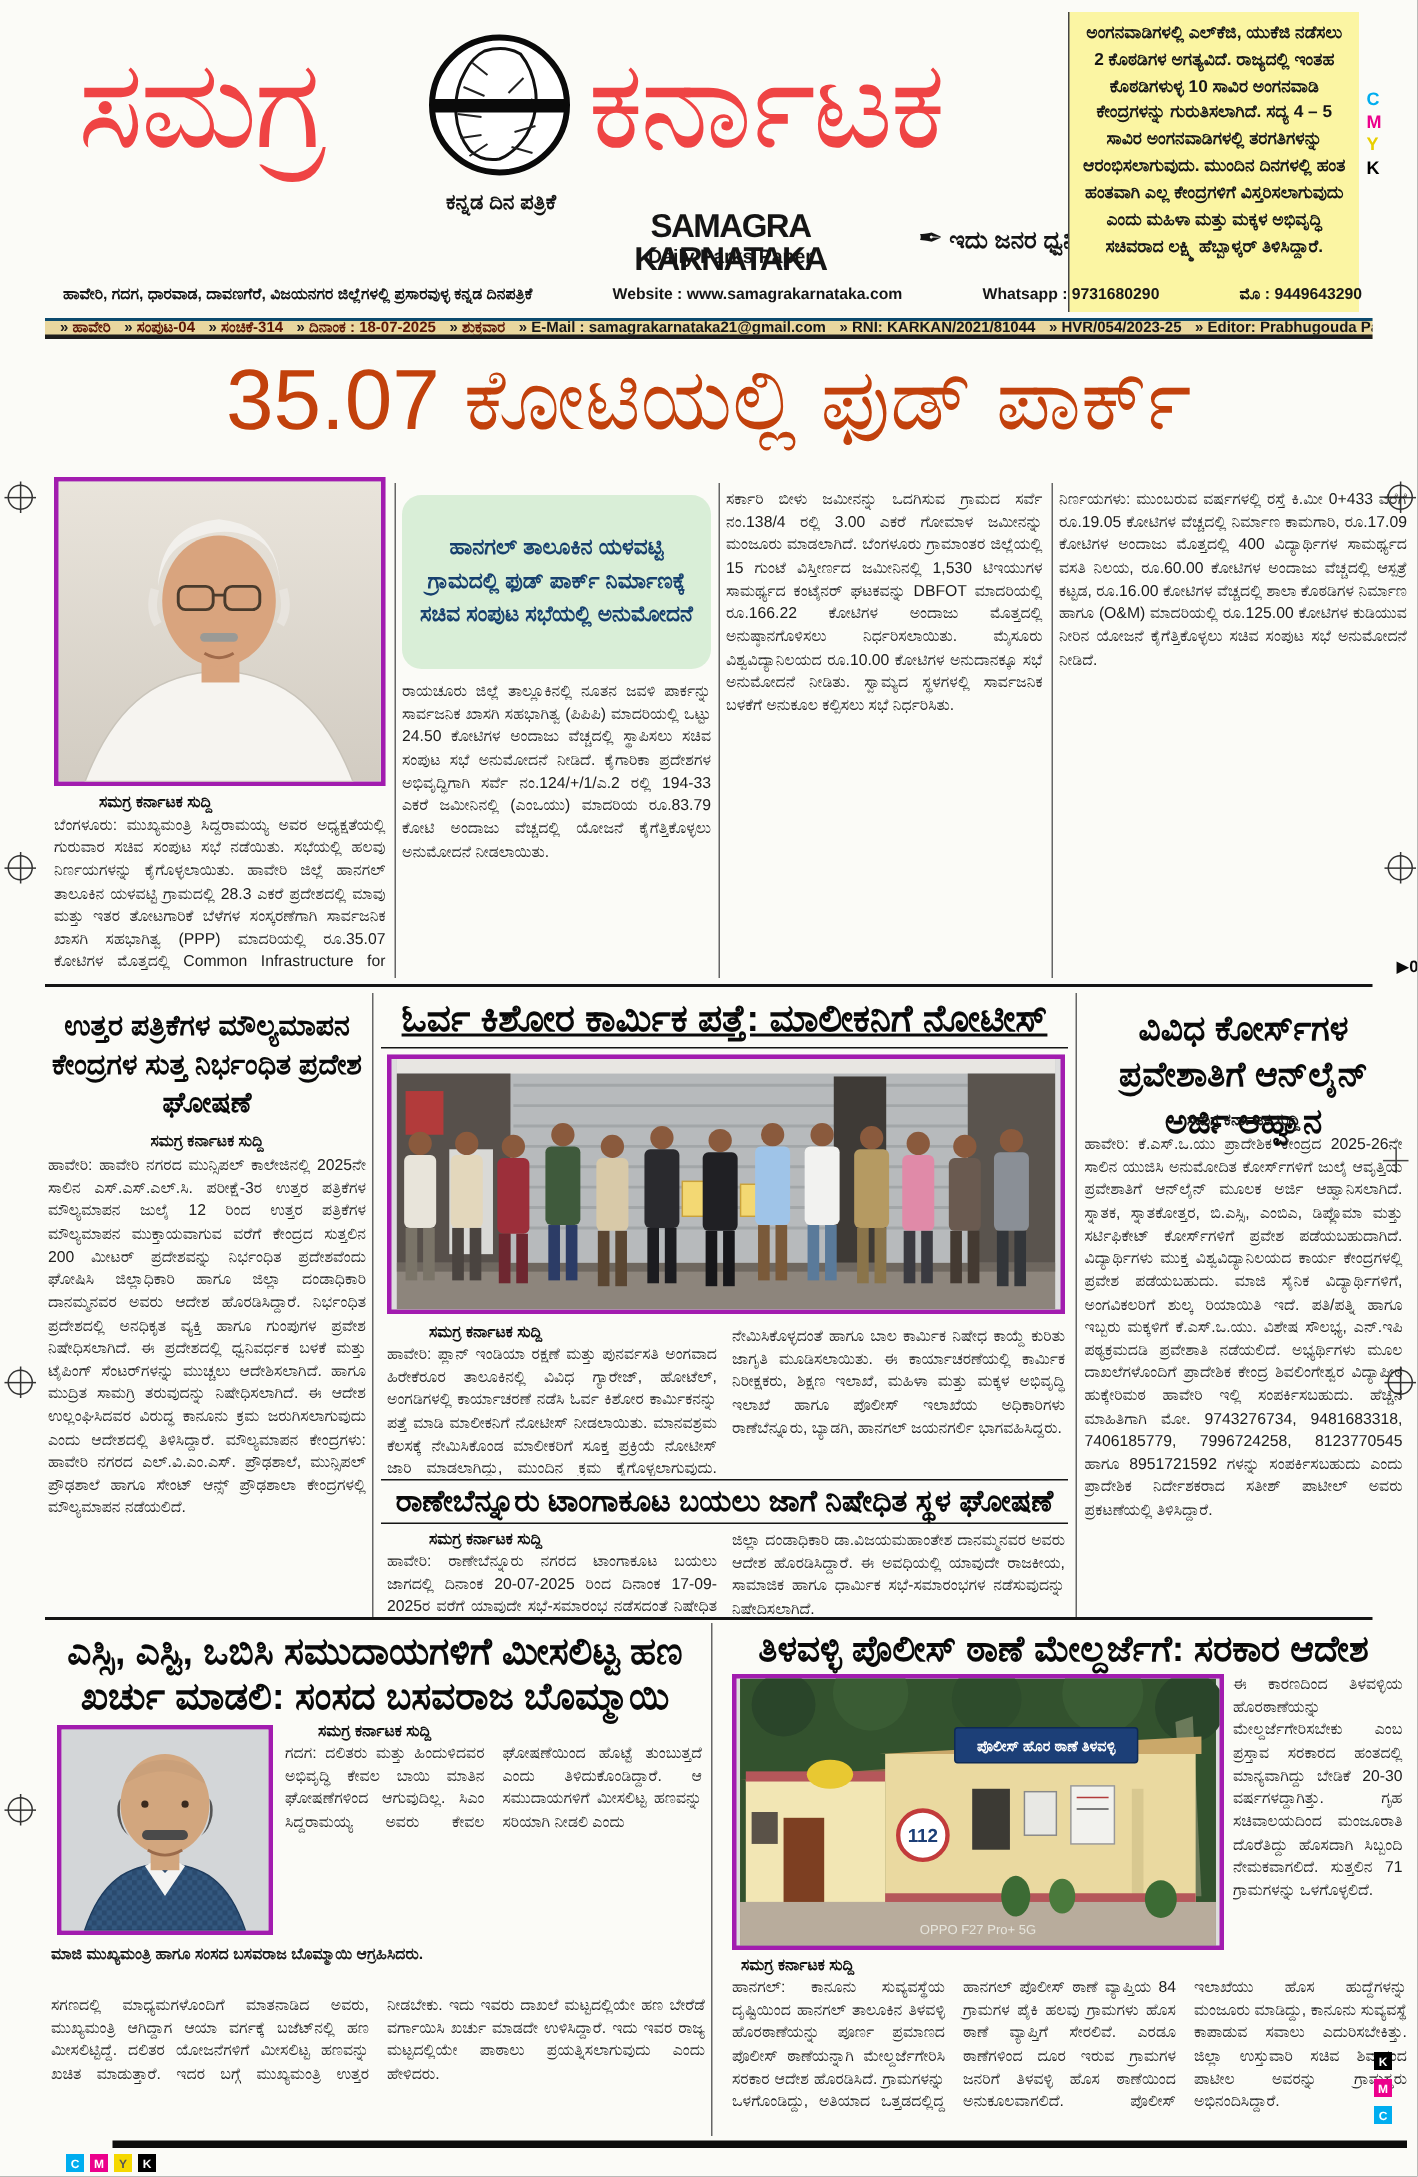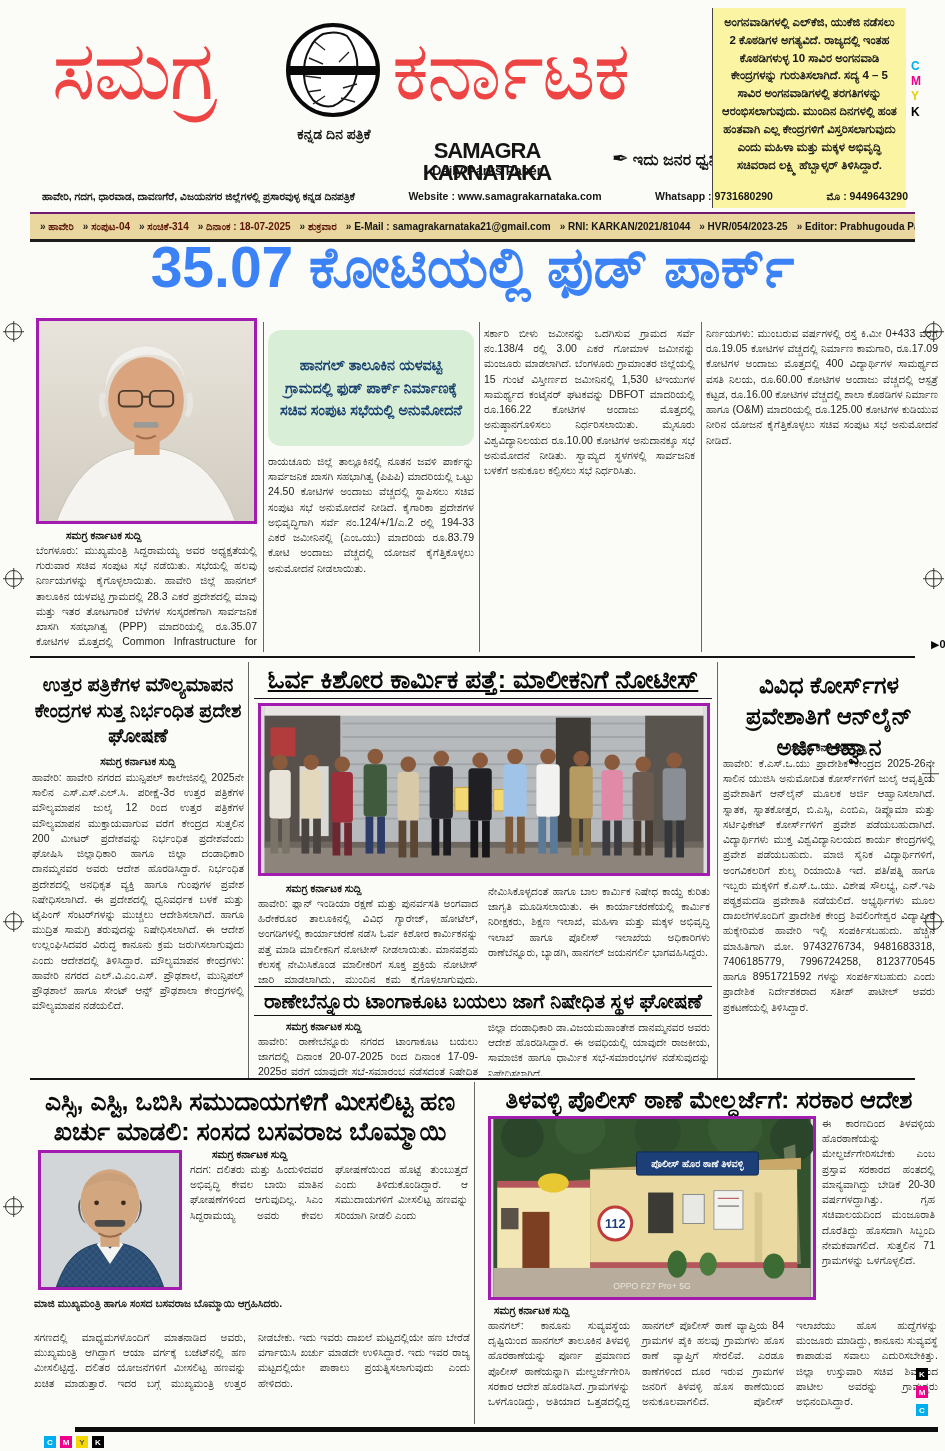--- a/index.html
+++ b/index.html
@@ -22,28 +22,28 @@
   .en-sub{position:absolute;left:382px;top:163px;width:210px;text-align:center;font-weight:bold;font-size:13px;}
   .slogan{position:absolute;left:612px;top:146px;font-weight:900;font-size:16px;}
   .slogan .q{font-size:20px;margin-right:4px;}
   .announce{position:absolute;left:712px;top:8px;width:194px;height:200px;background:#fbf5a3;
             border-left:1px solid #444;padding:6px 8px;box-sizing:border-box;}
   .announce p{margin:0;font-size:11.5px;line-height:1.55;font-weight:bold;text-align:center;color:#161616;}
   .cmyk-top{position:absolute;left:911px;top:60px;display:flex;flex-direction:column;gap:2px;
             font-weight:900;font-size:12px;line-height:1.1;}
   .circ-row{position:absolute;left:42px;top:190px;width:866px;display:flex;justify-content:space-between;
             font-size:10.5px;font-weight:bold;}
-  .info-strip{position:absolute;left:30px;top:212px;width:885px;height:30px;background:#e9d79f;
-              border-top:2px solid #701a75;border-bottom:3px solid #1d1d1d;display:flex;align-items:center;
+  .info-strip{position:absolute;left:30px;top:212px;width:885px;height:14px;background:#e9d79f;
+              border-top:2px solid #0c4a6e;border-bottom:3px solid #1d1d1d;display:flex;align-items:center;
               gap:9px;padding:0 10px;box-sizing:border-box;font-size:10px;font-weight:bold;color:#5a1505;white-space:nowrap;overflow:hidden;}
   .ii::before{content:"» ";color:#1d1d1d;}
   .ii.latin{color:#161616;}
   
   .h-main{position:absolute;left:30px;top:238px;width:885px;margin:0;text-align:center;
-          font-size:57px;font-weight:700;letter-spacing:0px;line-height:1.05;color:#3b82f6;}
+          font-size:57px;font-weight:400;letter-spacing:0px;line-height:1.05;color:#c2410c;}
   
   .photo-frame{position:absolute;border:3px solid #a21caf;background:#ddd;box-sizing:border-box;}
   .byline{font-weight:bold;font-size:10.5px;color:#111;}
   .bt{font-size:10.5px;line-height:1.45;text-align:justify;color:#1c1c1c;overflow:hidden;}
   .abs{position:absolute;}
   .greenbox{position:absolute;left:268px;top:330px;width:206px;height:116px;background:#d9eed7;
             border-radius:13px;display:flex;align-items:center;justify-content:center;padding:8px 12px;box-sizing:border-box;}
   .greenbox p{margin:0;text-align:center;font-weight:900;font-size:14.5px;line-height:1.55;color:#17406e;}
   .vrule{position:absolute;width:1px;background:#666;}
   .hrule{position:absolute;background:#151515;}

